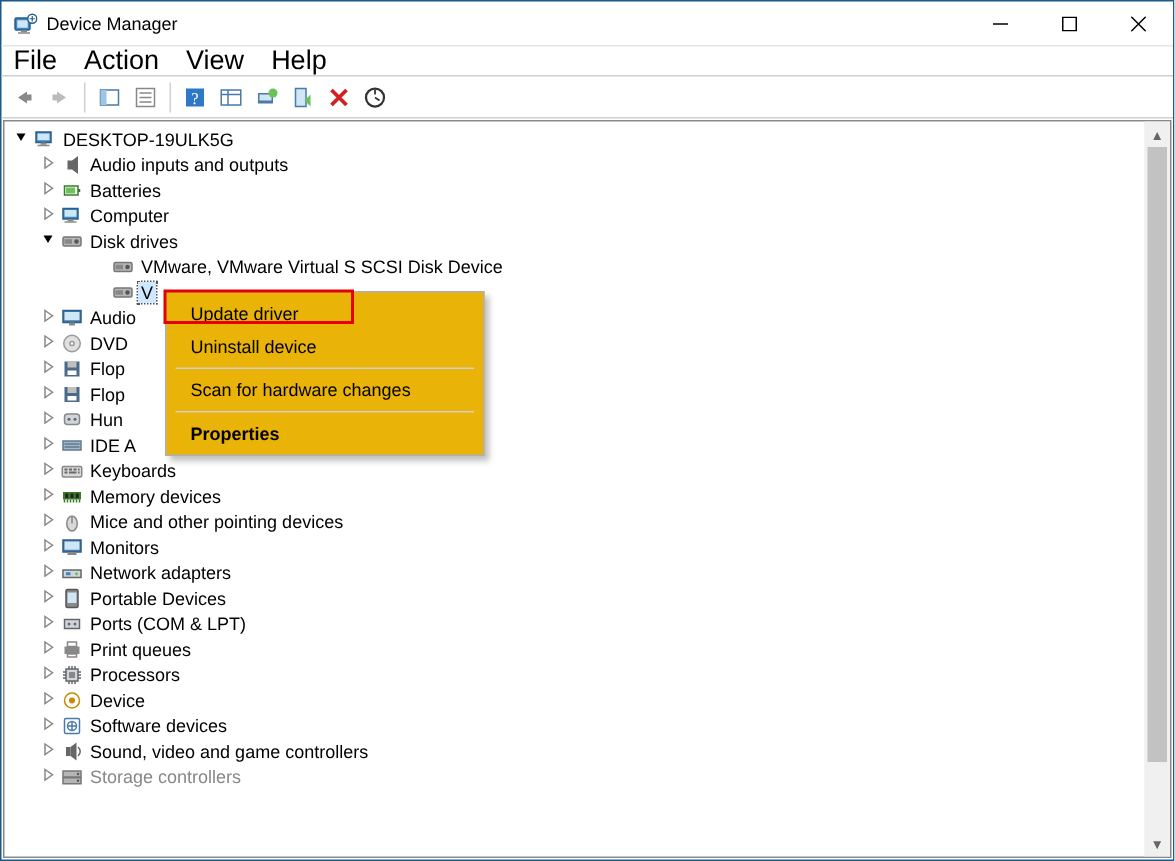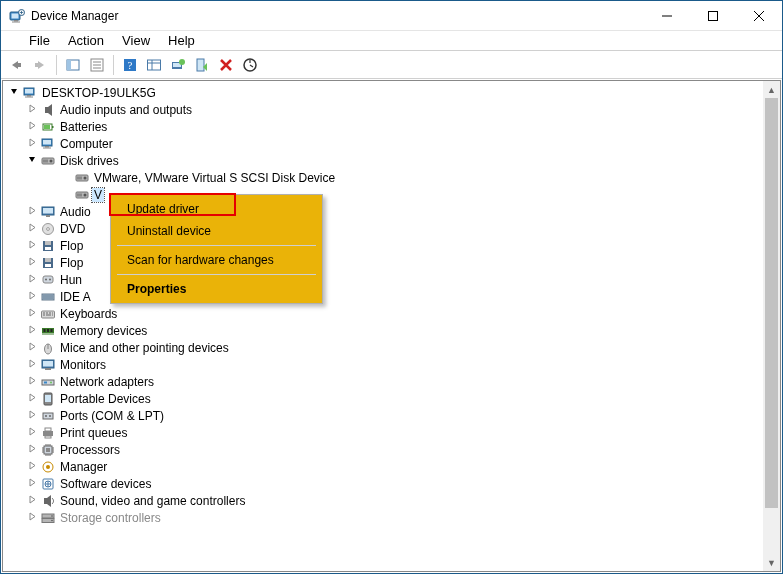--- a/index.html
+++ b/index.html
@@ -37,23 +37,23 @@
   .wincontrols .wc {
     width: 46px; height: 100%;
     display: flex; align-items: center; justify-content: center;
     font-size: 14px;
     color: #222;
   }
 
   .menubar {
     height: 20px;
     display: flex; align-items: center;
-    padding: 0 20px;
+    padding: 0 0;
     gap: 2px;
-    font-size: 13px;
+    font-size: 18px;
     color: #000;
     border-bottom: 1px solid #d0d0d0;
   }
   .menubar .menuitem {
     padding: 2px 8px;
   }
 
   .toolbar {
     height: 28px;
     display: flex; align-items: center;
@@ -601,21 +601,21 @@
               <svg width="9" height="9">
                 <path d="M2 1 L7 4.5 L2 8 Z" fill="none" stroke="#888" stroke-width="1"></path>
               </svg>
             </span>
     <span class="ico">
               <svg width="16" height="16">
                 <circle cx="8" cy="8" r="5" fill="none" stroke="#c78a00"></circle>
                 <circle cx="8" cy="8" r="2" fill="#c78a00"></circle>
               </svg>
             </span>
-    <span class="label">Manager</span>
+    <span class="label">Device</span>
   </div>
           <div class="node lvl1">
     <span class="chev">
               <svg width="9" height="9">
                 <path d="M2 1 L7 4.5 L2 8 Z" fill="none" stroke="#888" stroke-width="1"></path>
               </svg>
             </span>
     <span class="ico">
               <svg width="16" height="16">
                 <rect x="3" y="3" width="10" height="10" rx="1" fill="#fff" stroke="#4a7aa8"></rect>

